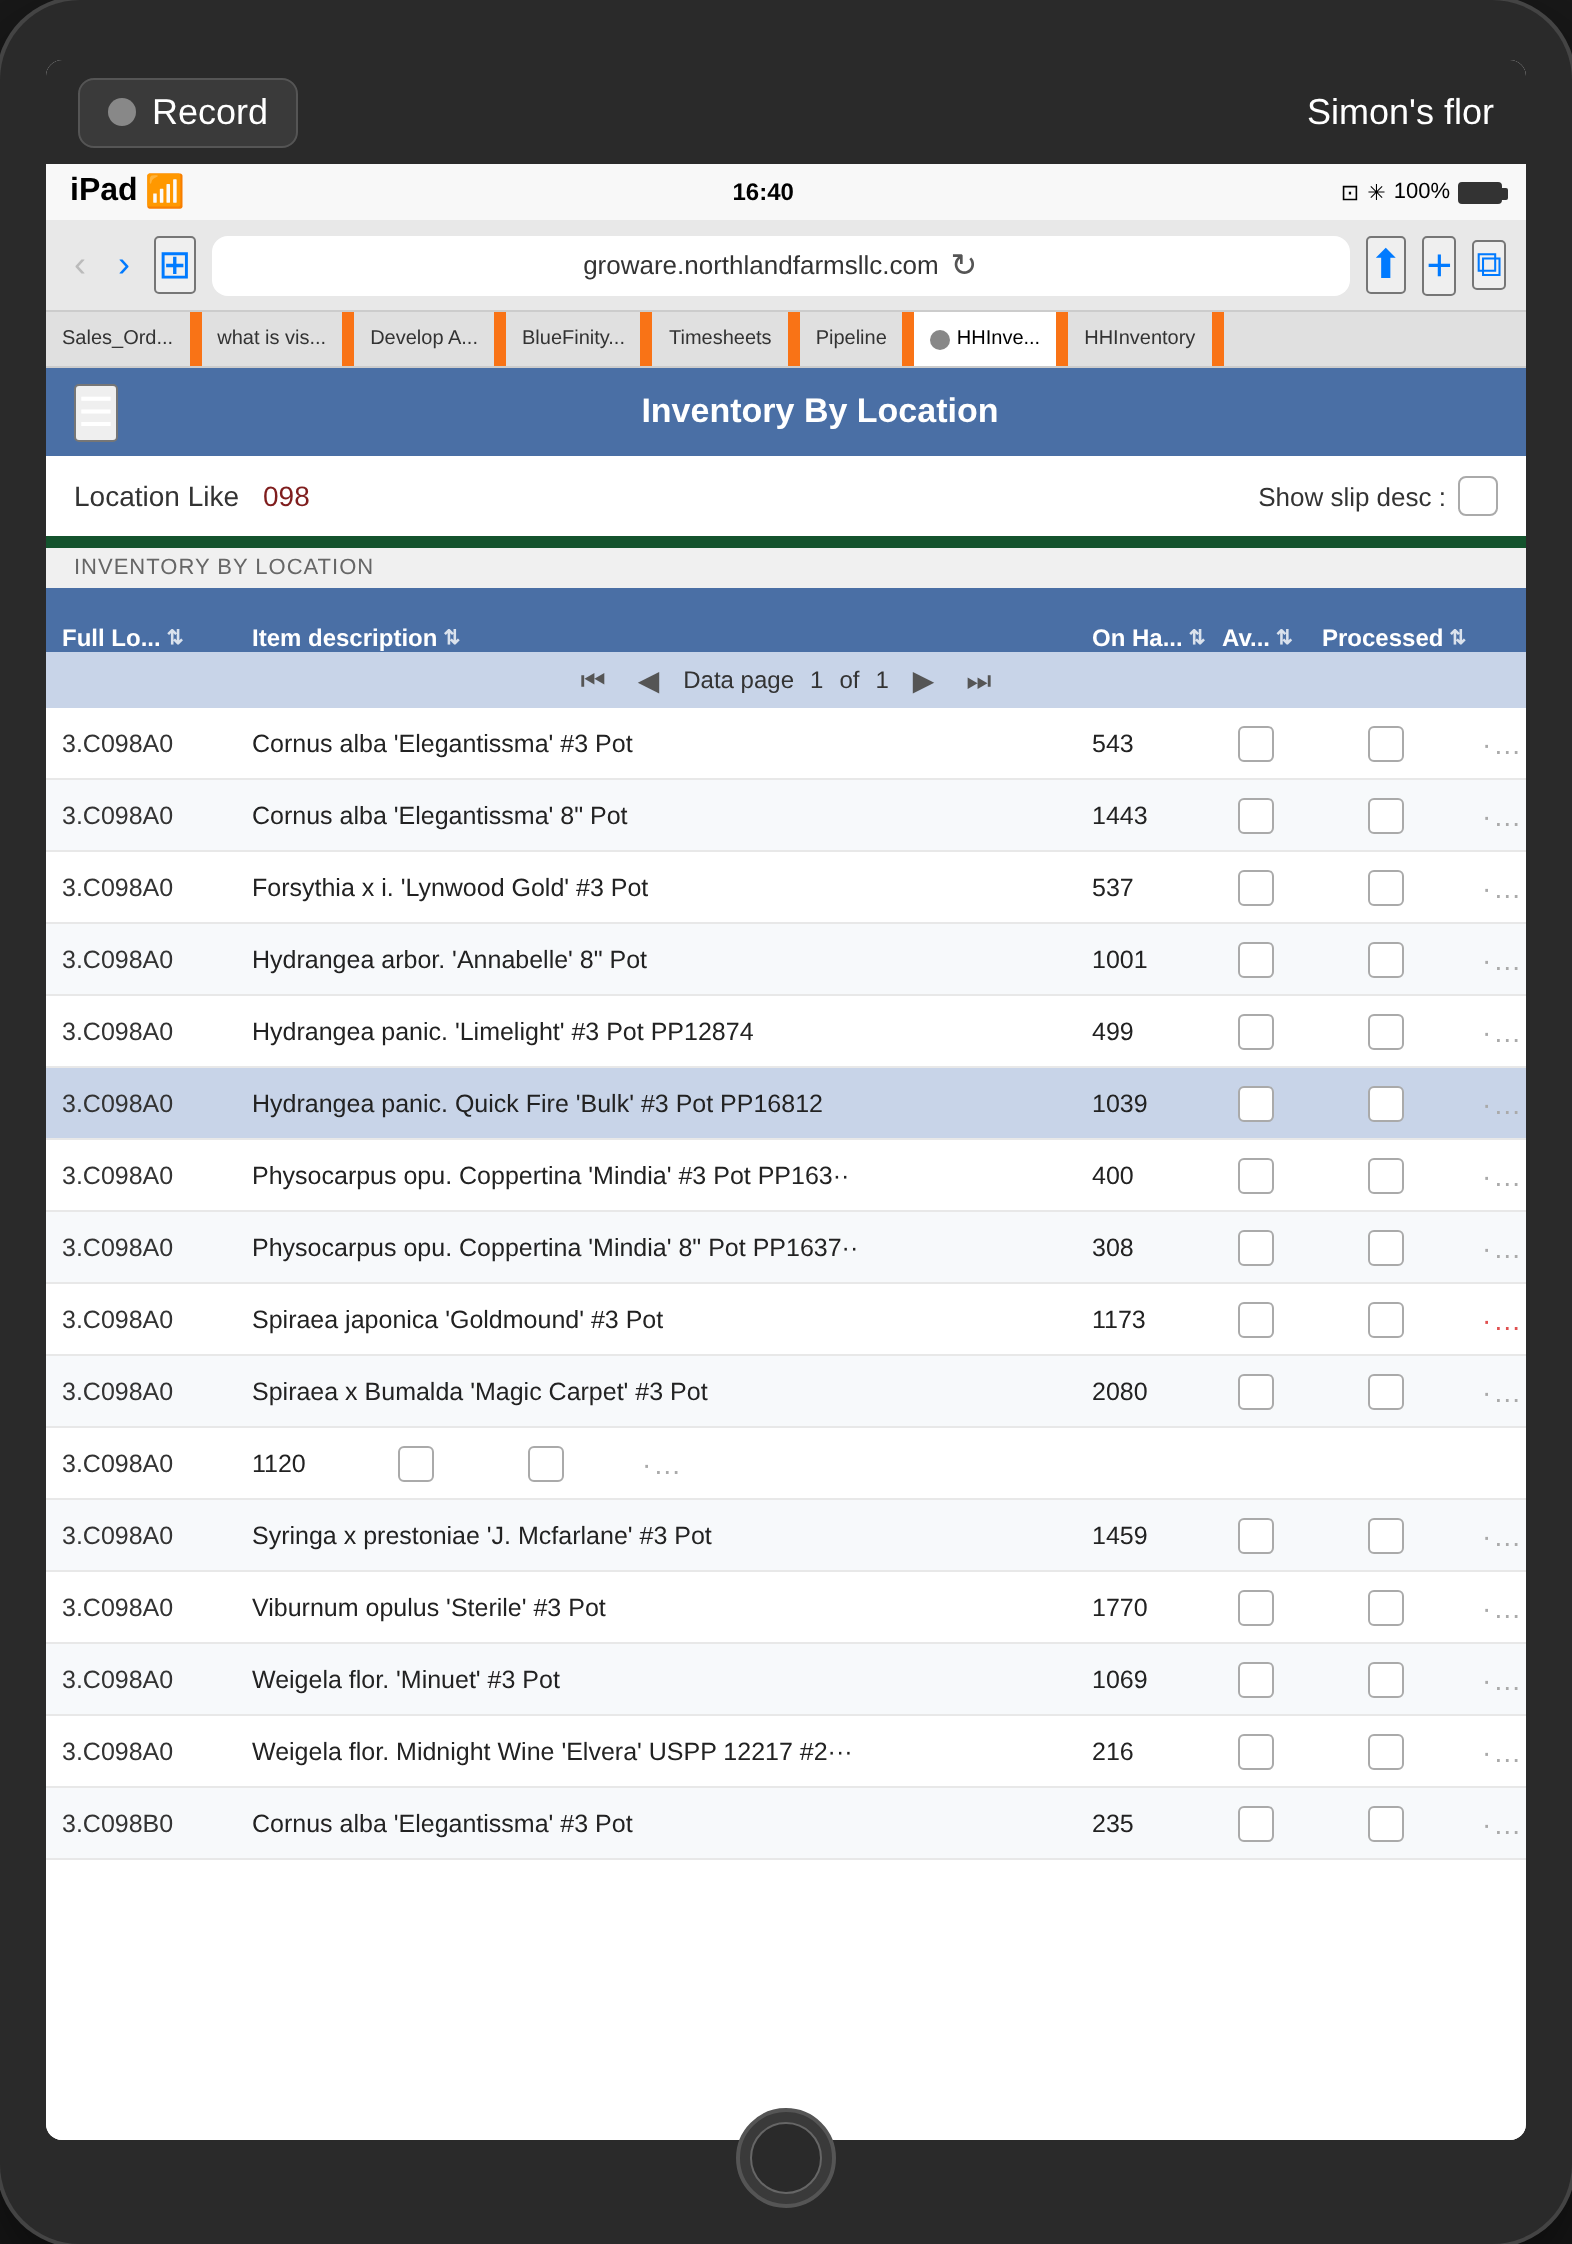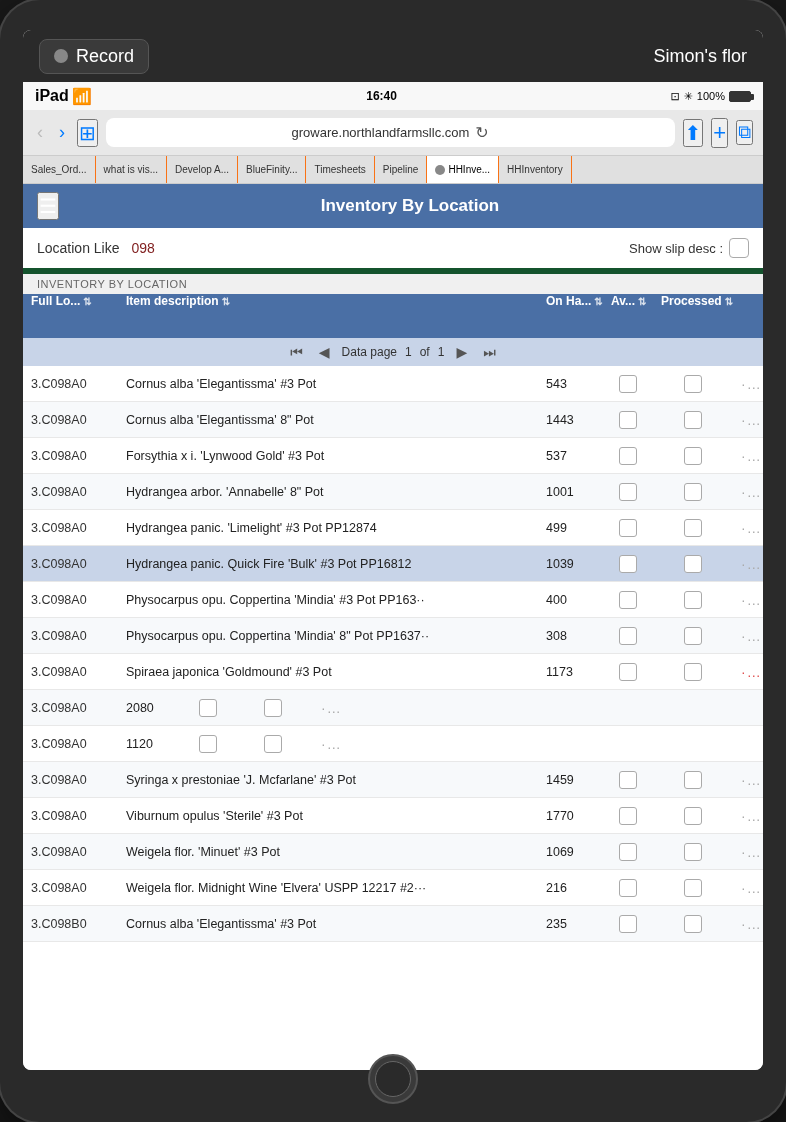--- a/index.html
+++ b/index.html
@@ -130,21 +130,21 @@
       background: #e0e0e0;
       display: flex;
       overflow: hidden;
       height: 28px;
       flex-shrink: 0;
       border-bottom: 1px solid #ccc;
       font-size: 10px;
     }
     .browser-tab {
       padding: 4px 8px;
-      border-right: 1px solid #f97316;
+      border-right: 6px solid #f97316;
       color: #333;
       white-space: nowrap;
       overflow: hidden;
       text-overflow: ellipsis;
       display: flex;
       align-items: center;
       max-width: 100px;
       cursor: pointer;
       flex-shrink: 0;
     }
@@ -207,22 +207,22 @@
       overflow: hidden;
       display: flex;
       flex-direction: column;
     }
     .table-header {
       background: #4a6fa5;
       display: flex;
       color: #fff;
       font-size: 12px;
       font-weight: 600;
-      height: 44px;
-      align-items: flex-start;
+      height: 32px;
+      align-items: flex-end;
       flex-shrink: 0;
     }
     .th {
       padding: 0 8px;
       display: flex;
       align-items: center;
       gap: 3px;
       white-space: nowrap;
       overflow: hidden;
     }
@@ -534,20 +534,21 @@
     <div class="td col-av">
       <div class="td-checkbox"></div>
     </div>
     <div class="td col-proc">
       <div class="td-checkbox"></div>
     </div>
     <div class="td col-dots red-dots">···</div>
   </div>
           <div class="table-row">
     <div class="td col-loc">3.C098A0</div>
+    <div class="td col-desc">Spiraea x Bumalda 'Magic Carpet' #3 Pot</div>
     <div class="td col-onhand">2080</div>
     <div class="td col-av">
       <div class="td-checkbox"></div>
     </div>
     <div class="td col-proc">
       <div class="td-checkbox"></div>
     </div>
     <div class="td col-dots">···</div>
   </div>
           <div class="table-row">

